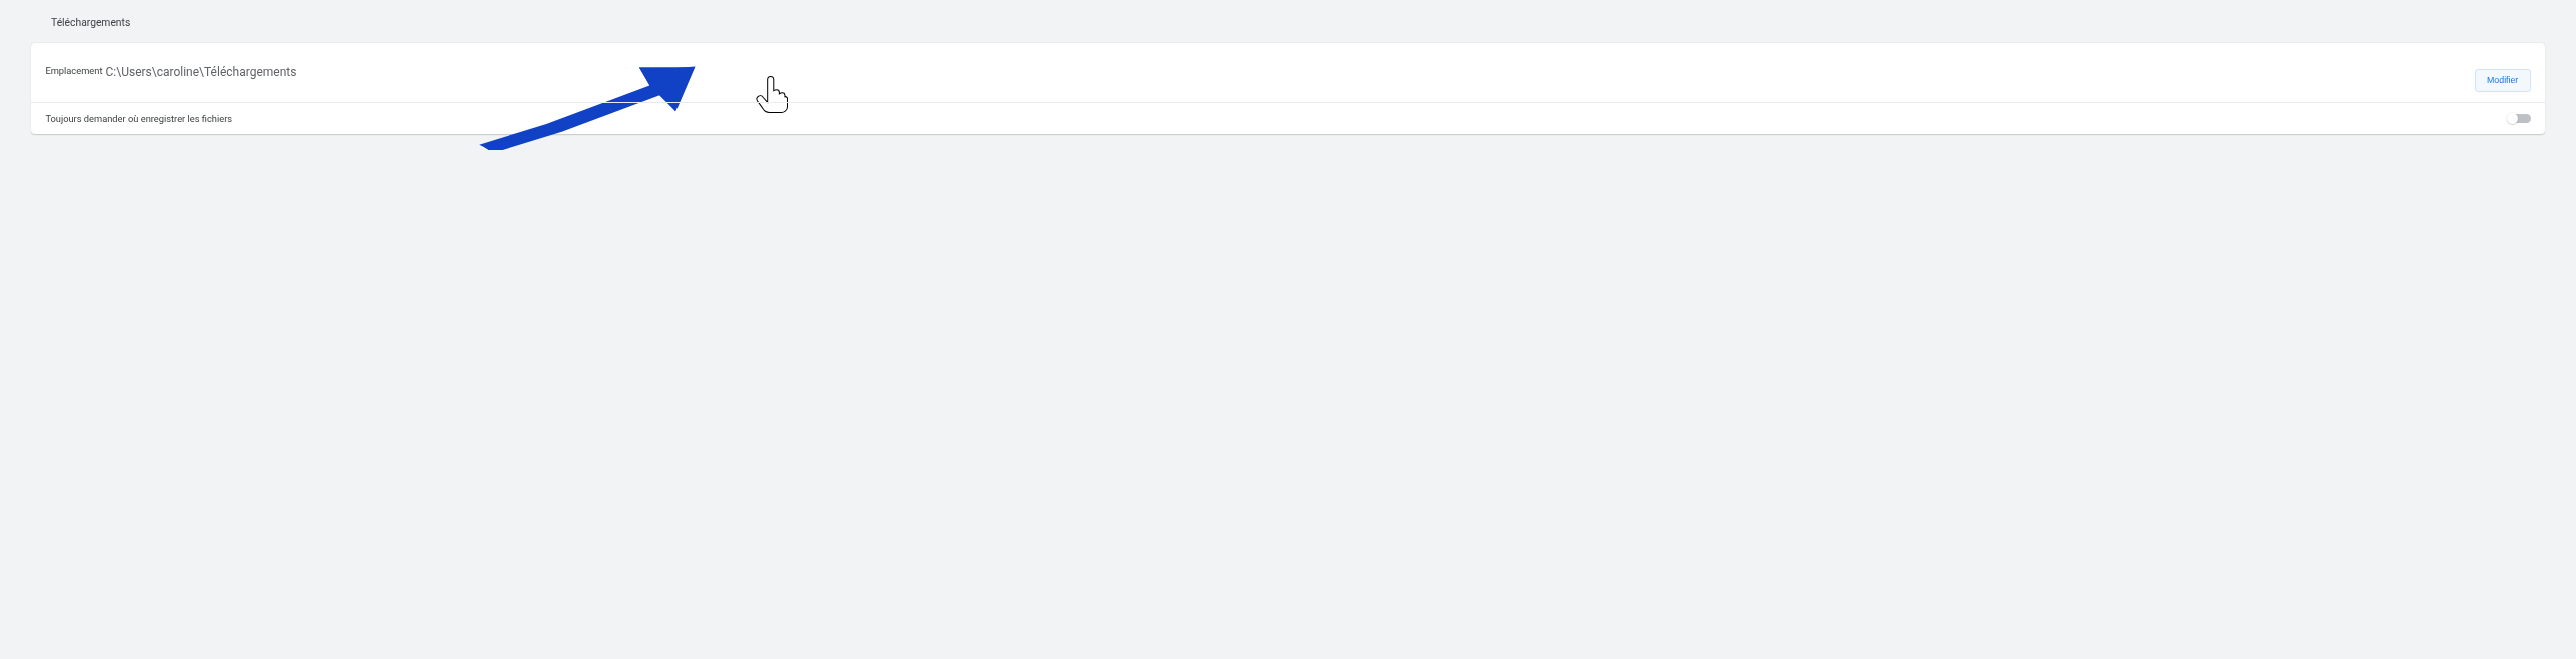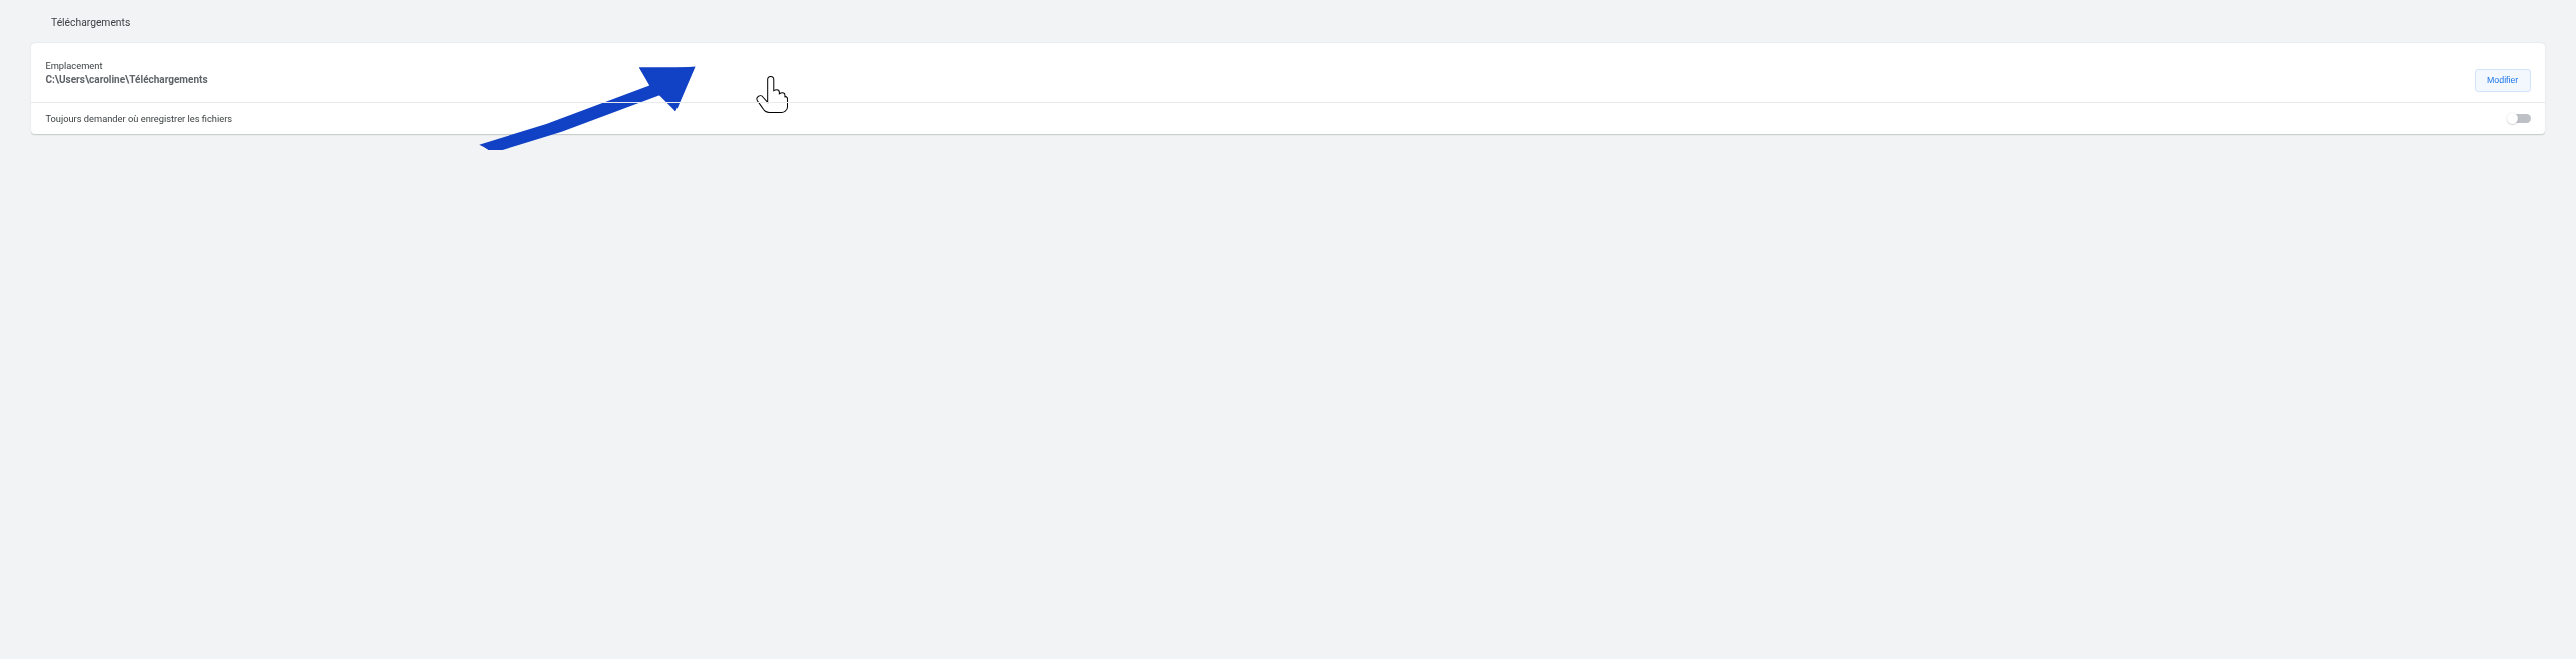--- a/index.html
+++ b/index.html
@@ -28,32 +28,32 @@
       justify-content: space-between;
       padding: 10.3px 14.4px;
       position: relative;
     }
     .row + .row {
       border-top: 0.5px solid #e8eaed;
       align-items: center;
     }
     .row-left {
       display: flex;
-      flex-direction: column;
+      flex-direction: row;
       gap: 3.1px;
     }
     .row-label {
       font-size: 9.3px;
       color: #3c4043;
       font-weight: 400;
     }
     .row-sublabel {
-      font-size: 10px;
+      font-size: 12px;
       color: #5f6368;
-      font-weight: 700;
+      font-weight: 400;
     }
     .modify-button {
       background: #f3f8fe;
       border: 0.5px solid #d2e3fc;
       color: #1a73e8;
       font-size: 8.8px;
       font-weight: 500;
       padding: 5.2px 11.3px;
       border-radius: 3.1px;
       cursor: pointer;

